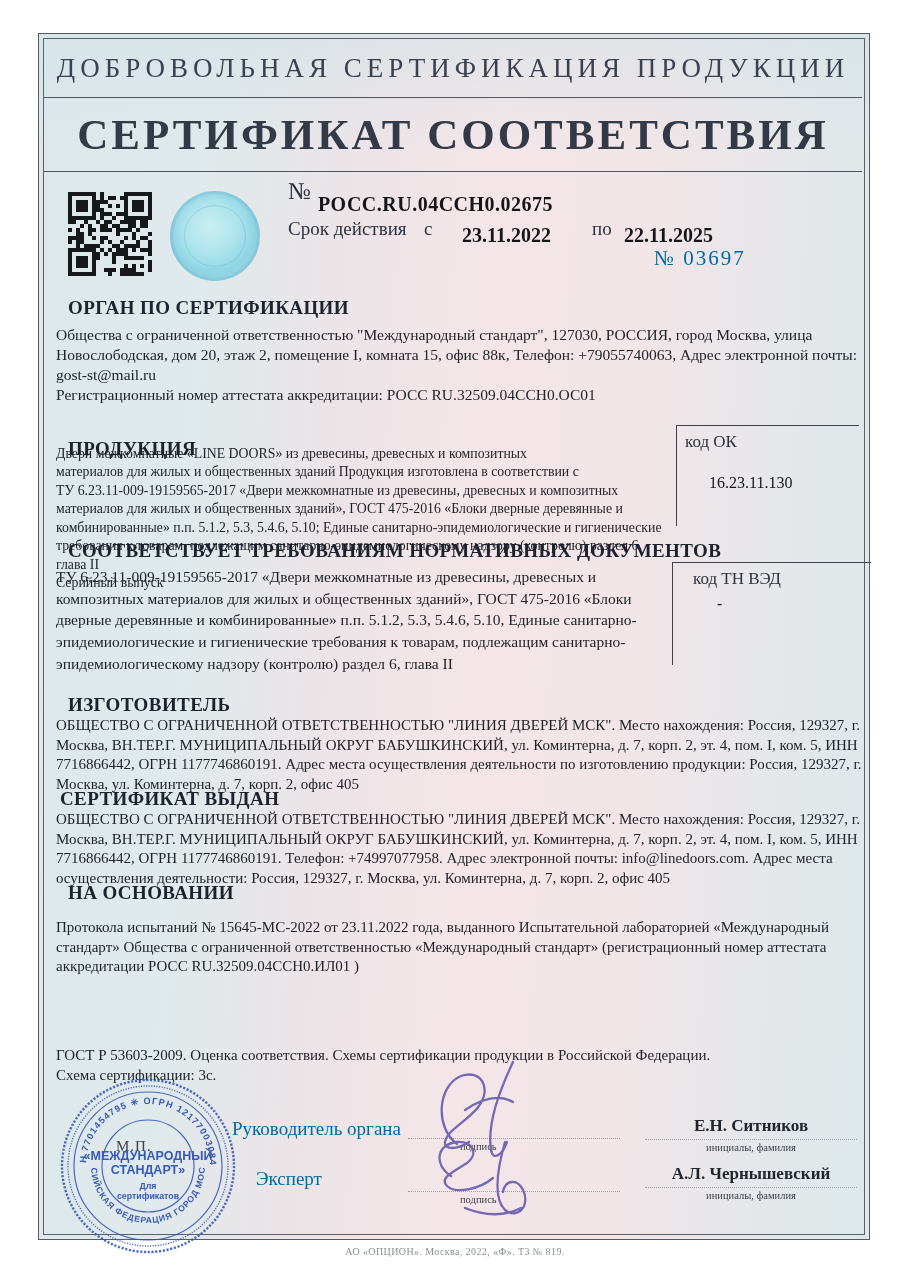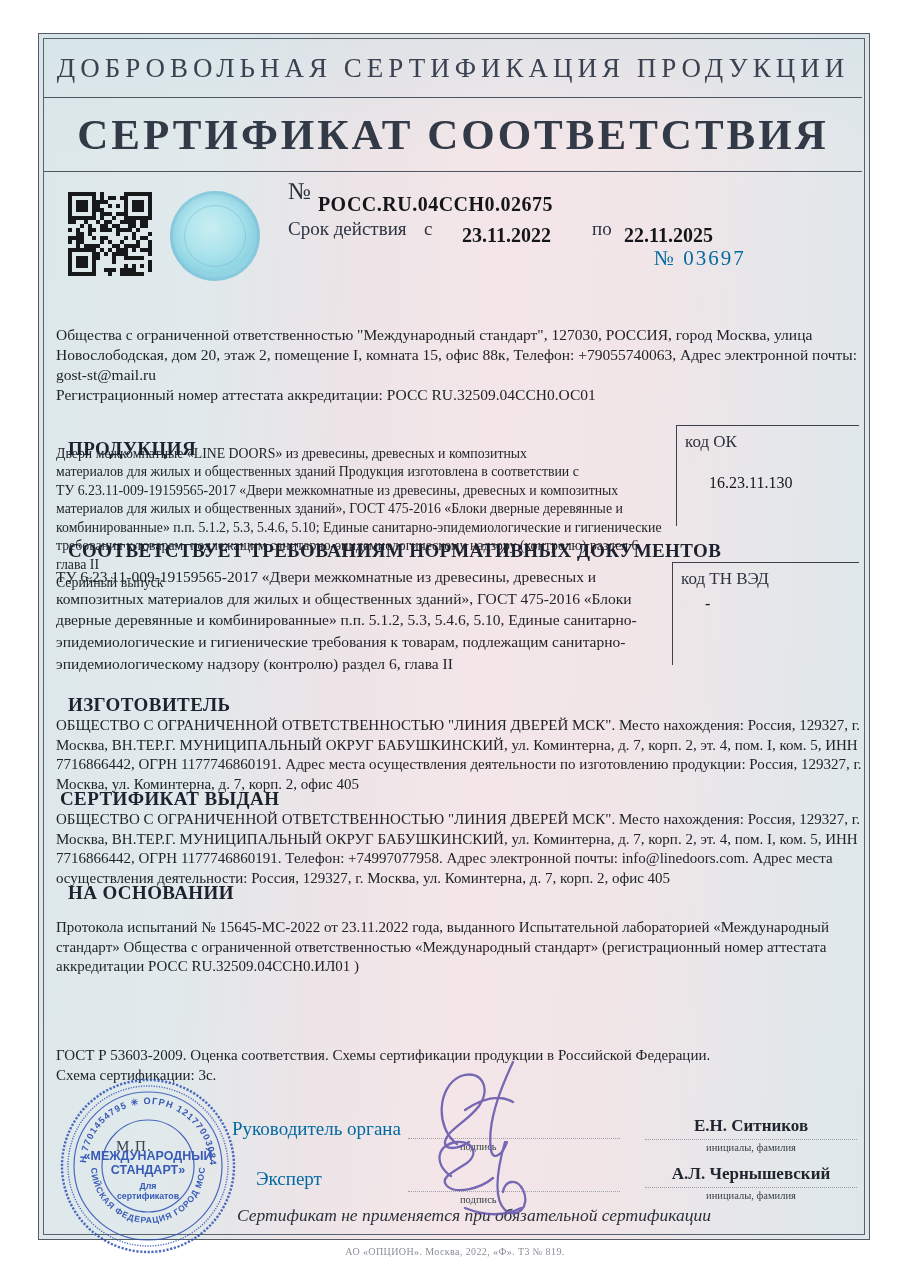--- a/index.html
+++ b/index.html
@@ -68,36 +68,37 @@
   <div class="holo"></div>
   <div class="abs no-sign">№</div>
   <div class="abs cert-no">РОСС.RU.04ССН0.02675</div>
   <div class="abs validity-label">Срок действия</div>
   <div class="abs from-label">с</div>
   <div class="abs from-date">23.11.2022</div>
   <div class="abs to-label">по</div>
   <div class="abs to-date">22.11.2025</div>
   <div class="abs red-no">№ 03697</div>
 
+  <div class="abs sec-title" style="left:68px;top:297px;">ОРГАН ПО СЕРТИФИКАЦИИ</div>
   <div class="abs body-text" style="left:56px;top:325px;width:806px;">Общества с ограниченной ответственностью "Международный стандарт", 127030, РОССИЯ, город Москва, улица Новослободская, дом 20, этаж 2, помещение I, комната 15, офис 88к, Телефон: +79055740063, Адрес электронной почты: gost-st@mail.ru
 Регистрационный номер аттестата аккредитации: РОСС RU.32509.04ССН0.ОС01</div>
 
   <div class="abs sec-title" style="left:68px;top:438px;">ПРОДУКЦИЯ</div>
   <div class="abs body-text small-text" style="left:56px;top:445px;width:612px;">Двери межкомнатные «LINE DOORS» из древесины, древесных и композитных
 материалов для жилых и общественных зданий Продукция изготовлена в соответствии с
 ТУ 6.23.11-009-19159565-2017 «Двери межкомнатные из древесины, древесных и композитных материалов для жилых и общественных зданий», ГОСТ 475-2016 «Блоки дверные деревянные и комбинированные» п.п. 5.1.2, 5.3, 5.4.6, 5.10; Единые санитарно-эпидемиологические и гигиенические требования к товарам, подлежащим санитарно-эпидемиологическому надзору (контролю) раздел 6, глава II
 Серийный выпуск</div>
   <div class="abs code-box" style="left:676px;top:425px;width:182px;height:100px;">
     <div class="code-label" style="margin:6px 0 0 8px;">код ОК</div>
     <div class="code-value" style="margin:22px 0 0 32px;">16.23.11.130</div>
   </div>
 
   <div class="abs sec-title" style="left:68px;top:540px;">СООТВЕТСТВУЕТ ТРЕБОВАНИЯМ НОРМАТИВНЫХ ДОКУМЕНТОВ</div>
   <div class="abs body-text" style="left:56px;top:566px;width:614px;line-height:1.4;">ТУ 6.23.11-009-19159565-2017 «Двери межкомнатные из древесины, древесных и композитных материалов для жилых и общественных зданий», ГОСТ 475-2016 «Блоки дверные деревянные и комбинированные» п.п. 5.1.2, 5.3, 5.4.6, 5.10, Единые санитарно-эпидемиологические и гигиенические требования к товарам, подлежащим санитарно-эпидемиологическому надзору (контролю) раздел 6, глава II</div>
-  <div class="abs code-box" style="left:672px;top:562px;width:186px;height:102px;">
+  <div class="abs code-box" style="left:672px;top:562px;width:186px;height:102px;padding-left:12px;">
     <div class="code-label" style="margin:6px 0 0 8px;">код ТН ВЭД</div>
     <div class="code-value" style="margin:6px 0 0 32px;">-</div>
   </div>
 
   <div class="abs sec-title" style="left:68px;top:694px;">ИЗГОТОВИТЕЛЬ</div>
   <div class="abs body-text" style="left:56px;top:716px;width:808px;font-size:15px;">ОБЩЕСТВО С ОГРАНИЧЕННОЙ ОТВЕТСТВЕННОСТЬЮ "ЛИНИЯ ДВЕРЕЙ МСК". Место нахождения: Россия, 129327, г. Москва, ВН.ТЕР.Г. МУНИЦИПАЛЬНЫЙ ОКРУГ БАБУШКИНСКИЙ, ул. Коминтерна, д. 7, корп. 2, эт. 4, пом. I, ком. 5, ИНН 7716866442, ОГРН 1177746860191. Адрес места осуществления деятельности по изготовлению продукции: Россия, 129327, г. Москва, ул. Коминтерна, д. 7, корп. 2, офис 405</div>
 
   <div class="abs sec-title" style="left:60px;top:788px;">СЕРТИФИКАТ ВЫДАН</div>
   <div class="abs body-text" style="left:56px;top:810px;width:808px;font-size:15px;">ОБЩЕСТВО С ОГРАНИЧЕННОЙ ОТВЕТСТВЕННОСТЬЮ "ЛИНИЯ ДВЕРЕЙ МСК". Место нахождения: Россия, 129327, г. Москва, ВН.ТЕР.Г. МУНИЦИПАЛЬНЫЙ ОКРУГ БАБУШКИНСКИЙ, ул. Коминтерна, д. 7, корп. 2, эт. 4, пом. I, ком. 5, ИНН 7716866442, ОГРН 1177746860191. Телефон: +74997077958. Адрес электронной почты: info@linedoors.com. Адрес места осуществления деятельности: Россия, 129327, г. Москва, ул. Коминтерна, д. 7, корп. 2, офис 405</div>
 
@@ -146,15 +147,14 @@
     </text>
     <text font-family="Liberation Sans, sans-serif" font-size="8.6" font-weight="bold" fill="#2b50b4" letter-spacing="0.8">
       <textPath href="#arcBottom" startOffset="50%" text-anchor="middle">РОССИЙСКАЯ ФЕДЕРАЦИЯ ГОРОД МОСКВА</textPath>
     </text>
     <text x="90" y="84" text-anchor="middle" font-family="Liberation Sans, sans-serif" font-size="12.5" font-weight="bold" fill="#2b50b4">«МЕЖДУНАРОДНЫЙ</text>
     <text x="90" y="98" text-anchor="middle" font-family="Liberation Sans, sans-serif" font-size="12.5" font-weight="bold" fill="#2b50b4">СТАНДАРТ»</text>
     <text x="90" y="113" text-anchor="middle" font-family="Liberation Sans, sans-serif" font-size="8.8" font-weight="bold" fill="#2b50b4">Для</text>
     <text x="90" y="123" text-anchor="middle" font-family="Liberation Sans, sans-serif" font-size="8.8" font-weight="bold" fill="#2b50b4">сертификатов</text>
   </svg>
 
-  <div class="abs disclaimer" style="left:237px;top:1205px;">Сертификат не применяется при обязательной сертификации</div>
   <div class="abs fineprint" style="left:250px;top:1246px;width:410px;text-align:center;">АО «ОПЦИОН». Москва, 2022, «Ф». Т3 № 819.</div>
 </div>
 
 </body></html>

